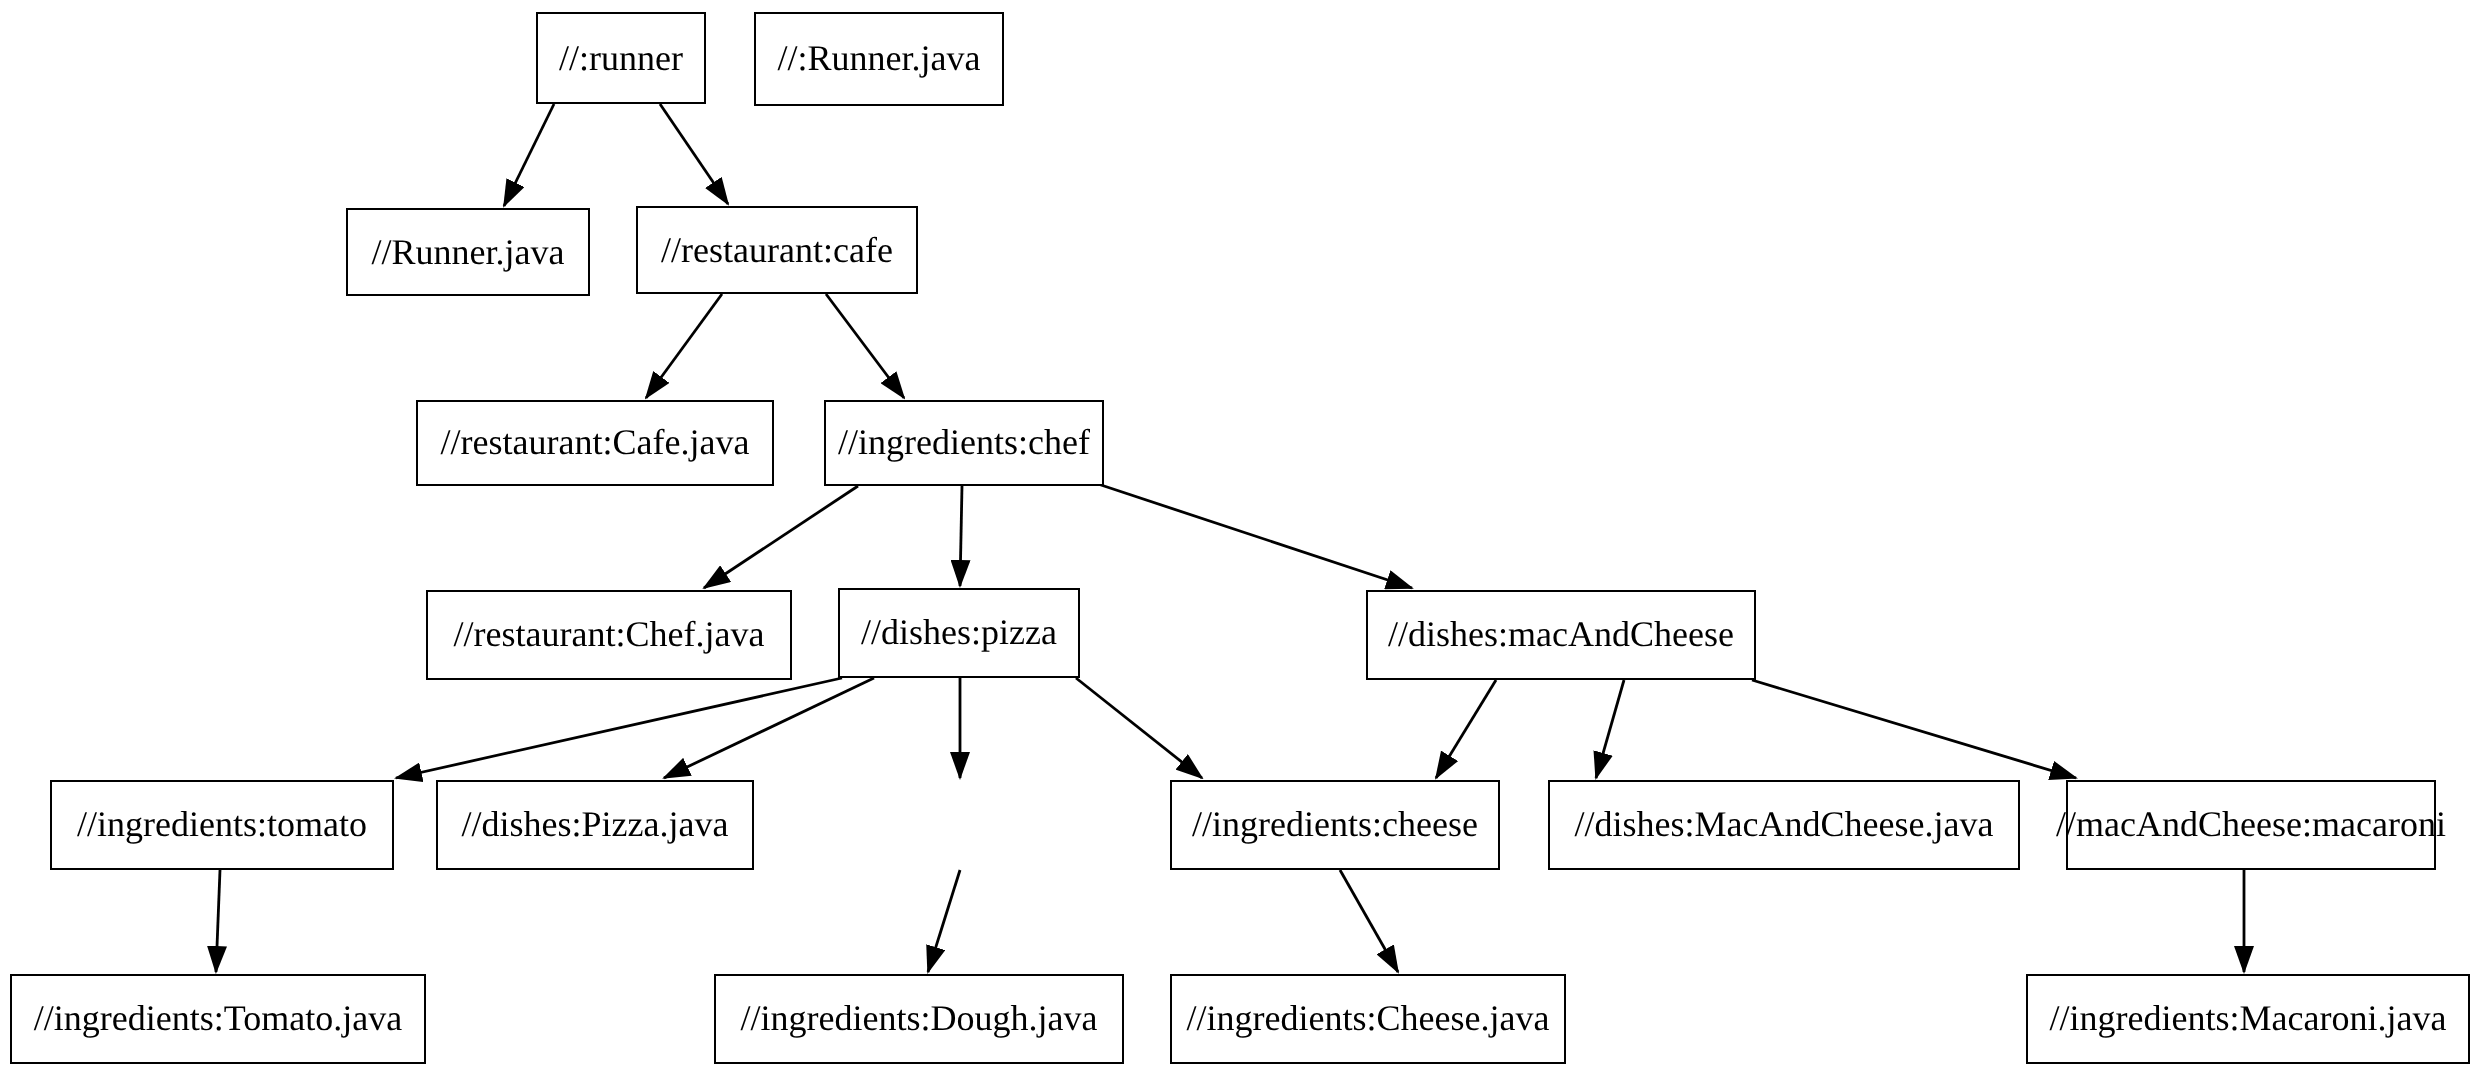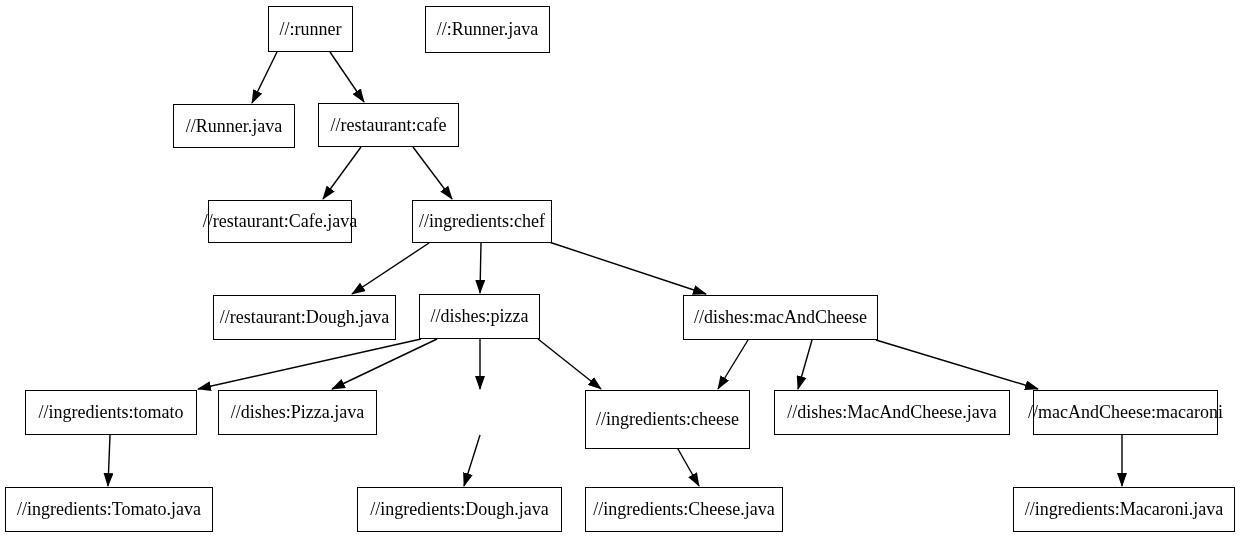--- a/index.html
+++ b/index.html
@@ -69,31 +69,31 @@
         <line x1="812" y1="340" x2="798" y2="389" class="edge" marker-end="url(#arrow)"></line>
         <line x1="876" y1="340" x2="1038" y2="389" class="edge" marker-end="url(#arrow)"></line>
         <line x1="110" y1="435" x2="108" y2="486" class="edge" marker-end="url(#arrow)"></line>
         <line x1="480" y1="435" x2="464" y2="486" class="edge" marker-end="url(#arrow)"></line>
         <line x1="670" y1="435" x2="699" y2="486" class="edge" marker-end="url(#arrow)"></line>
         <line x1="1122" y1="435" x2="1122" y2="486" class="edge" marker-end="url(#arrow)"></line>
       </g>
   </svg>
 
   <div class="node" style="left:268px; top:6px;   width:85px;  height:46px;text-align:center;">//:runner</div>
-  <div class="node" style="left:377px; top:6px;   width:125px; height:47px;margin-left:48px;">//:Runner.java</div>
+  <div class="node" style="left:377px; top:6px;   width:125px; height:47px;">//:Runner.java</div>
   <div class="node" style="left:173px; top:104px; width:122px; height:44px;">//Runner.java</div>
   <div class="node" style="left:318px; top:103px; width:141px; height:44px;">//restaurant:cafe</div>
-  <div class="node" style="left:208px; top:200px; width:144px; height:43px;">//restaurant:Cafe.java</div>
+  <div class="node" style="left:208px; top:200px; width:179px; height:43px;">//restaurant:Cafe.java</div>
   <div class="node" style="left:412px; top:200px; width:140px; height:43px;">//ingredients:chef</div>
-  <div class="node" style="left:213px; top:295px; width:183px; height:45px;">//restaurant:Dough.java</div>
+  <div class="node" style="left:213px; top:295px; width:183px; height:45px;">//restaurant:Chef.java</div>
   <div class="node" style="left:419px; top:294px; width:121px; height:45px;">//dishes:pizza</div>
   <div class="node" style="left:683px; top:295px; width:195px; height:45px;">//dishes:macAndCheese</div>
   <div class="node" style="left:25px;  top:390px; width:172px; height:45px;">//ingredients:tomato</div>
   <div class="node" style="left:218px; top:390px; width:159px; height:45px;">//dishes:Pizza.java</div>
-  <div class="node" style="left:585px; top:390px; width:165px; height:59px;">//ingredients:cheese</div>
+  <div class="node" style="left:585px; top:390px; width:165px; height:45px;">//ingredients:cheese</div>
   <div class="node" style="left:774px; top:390px; width:236px; height:45px;">//dishes:MacAndCheese.java</div>
   <div class="node" style="left:1033px;top:390px; width:185px; height:45px;">//macAndCheese:macaroni</div>
   <div class="node" style="left:5px;   top:487px; width:208px; height:45px;">//ingredients:Tomato.java</div>
   <div class="node" style="left:357px; top:487px; width:205px; height:45px;">//ingredients:Dough.java</div>
   <div class="node" style="left:585px; top:487px; width:198px; height:45px;">//ingredients:Cheese.java</div>
   <div class="node" style="left:1013px;top:487px; width:222px; height:45px;">//ingredients:Macaroni.java</div>
 
 </div>
 
 </body></html>

